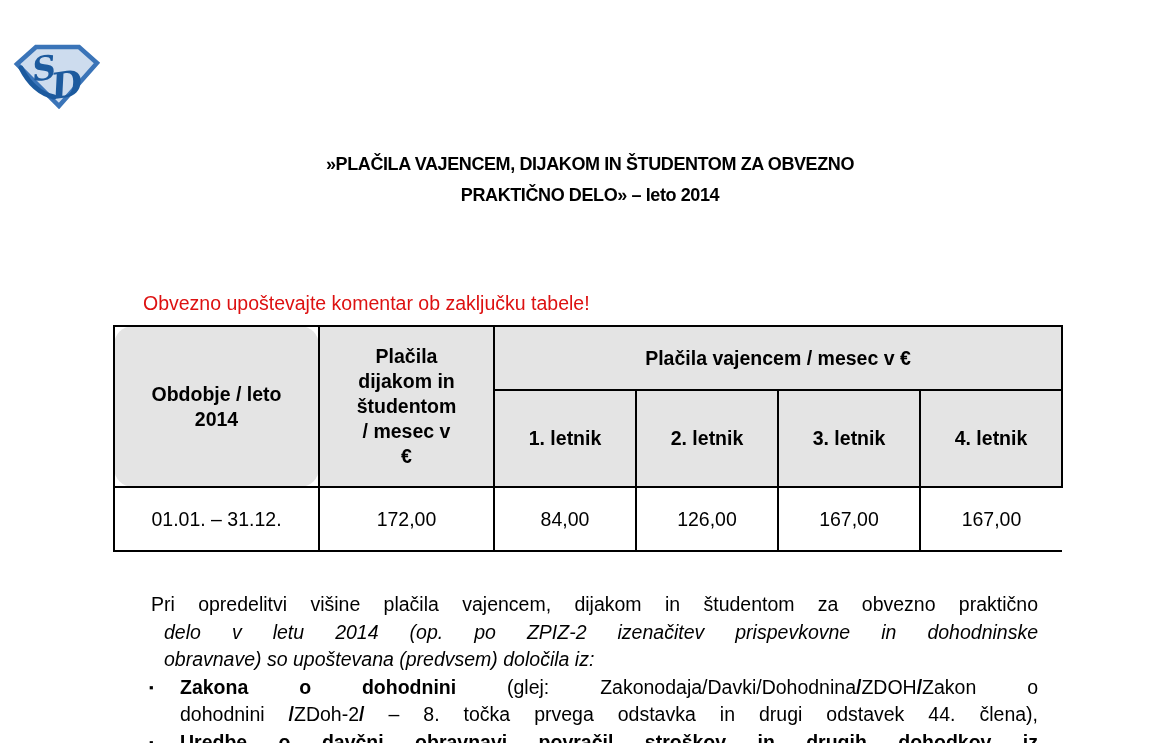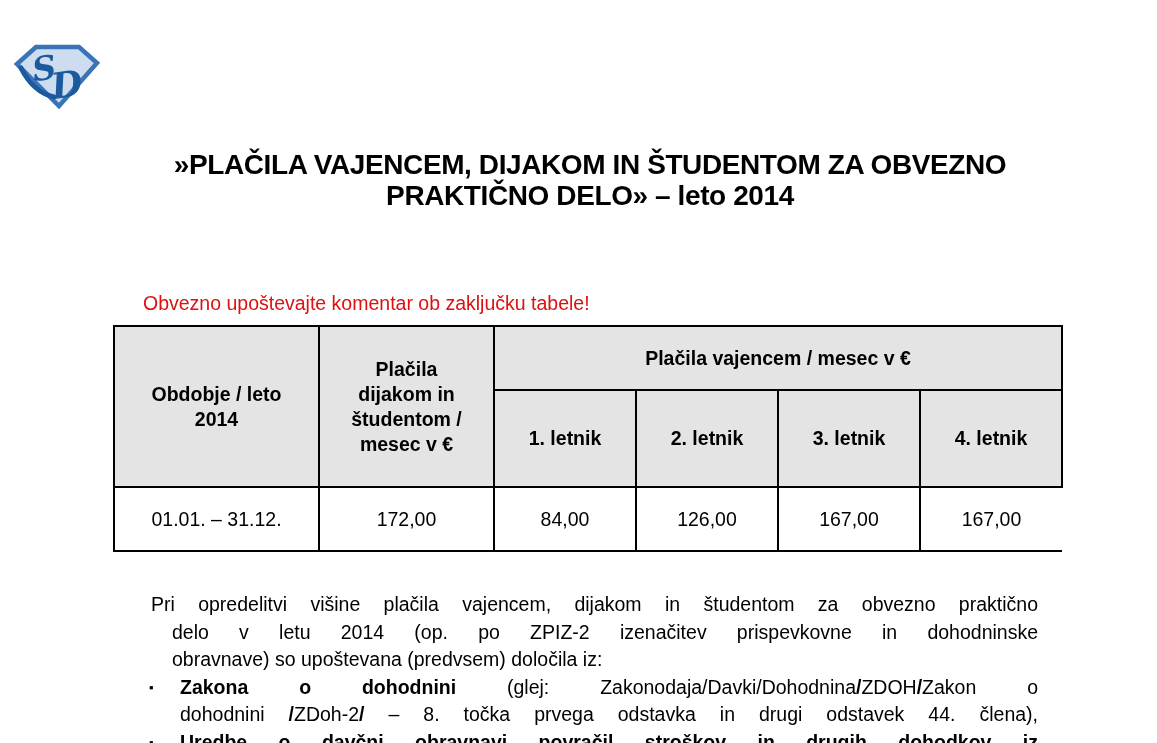--- a/index.html
+++ b/index.html
@@ -12,21 +12,21 @@
 
   
   .logo { position:absolute; left:13px; top:43px; width:88px; height:66px; }
   .logo polygon { fill:var(--logo-fill); stroke:var(--logo-outline); stroke-width:4.5; stroke-linejoin:miter; }
   .logo path { fill:none; stroke:var(--logo-letters); stroke-width:5; stroke-linecap:round; }
   .logo text { fill:var(--logo-letters); font-family:"DejaVu Serif","Liberation Serif",serif; font-weight:bold; font-style:italic; }
 
   
   .title {
     position:absolute; top:149px; left:120px; width:940px;
-    text-align:center; font-weight:bold; font-size:28px; line-height:31px;
+    text-align:center; font-weight:bold; font-size:18px; line-height:31px;
     letter-spacing:-0.4px;
   }
 
   
   .notice {
     position:absolute; top:263px; left:143px;
     font-size:19.5px; color:var(--notice-red);margin-top:29px;
   }
 
   
@@ -39,32 +39,32 @@
   .paytable col.c3 { width:142px; }
   .paytable td {
     border:2px solid var(--table-border);
     text-align:center; vertical-align:middle;
     font-size:19.5px; padding:12px;
   }
   .paytable td.hd { background:var(--table-header-bg); font-weight:bold; line-height:25px; }
   .row-span-hd { height:64px; }
   .row-years  { height:97px;margin-left:28px; }
   .row-data   { height:64px; }
-  .period-hd   { padding:0 18px !important; }
-  .students-hd { padding:0 24px !important; }
+  .period-hd   { padding:0 18px !important;border-radius:19px; }
+  .students-hd { padding:0 36px !important; }
   .data-cell.no-r { border-right:none !important; }
 
   
   .bodytext {
     position:absolute; top:591px; left:143px; width:895px;
     font-size:19.5px; line-height:27.5px;
   }
   .textline { white-space:nowrap; }
   .textline.stretch { white-space:normal; text-align:justify; text-align-last:justify;margin-left:8px; }
-  .intro .textline + .textline { margin-left:29px; }
+  .intro .textline + .textline { margin-left:21px;font-style:italic; }
   .bullet { position:relative; padding-left:29px; }
   .bullet .marker { position:absolute; left:6px; top:0px; font-size:13px; line-height:27.5px; }
 </style>
 </head>
 <body>
 
 <div class="page">
 
   <svg class="logo" viewBox="0 0 88 66">
     <polygon points="4,21 23,4 66,4 84,20 46,63"></polygon>

